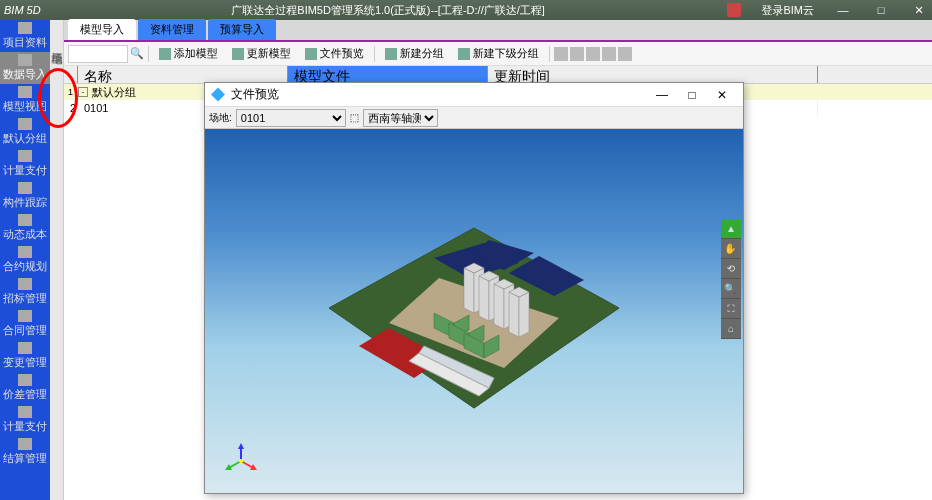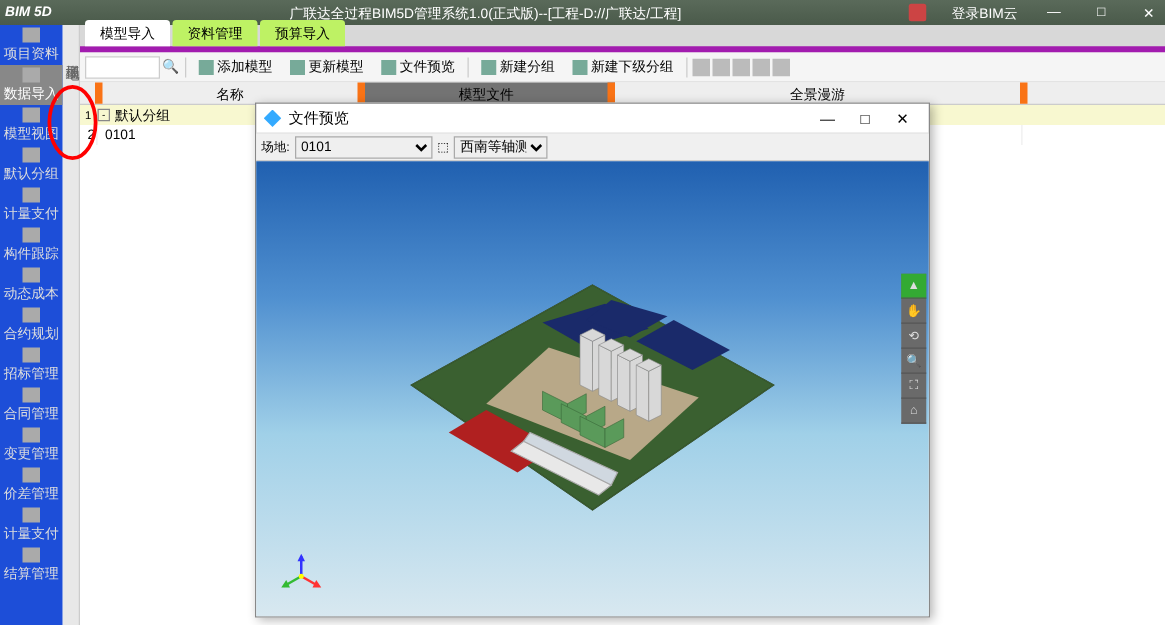--- a/index.html
+++ b/index.html
@@ -1,41 +1,41 @@
 <!DOCTYPE html>
 <html><head>
 <meta charset="utf-8">
 <style>
 *{box-sizing:border-box;margin:0;padding:0;font-family:"Microsoft YaHei",sans-serif;font-size:11px}
 body{width:932px;height:500px;overflow:hidden;background:#fff}
 .titlebar{height:20px;background:linear-gradient(#5a6a5a,#4a5a4a);color:#fff;display:flex;align-items:center;padding:0 4px;font-size:10px}
-.titlebar .logo{font-style:italic;font-weight:bold;margin-right:8px}
+.titlebar .logo{font-style:italic;font-weight:normal;margin-right:8px}
 .titlebar .title{flex:1;text-align:center}
 .titlebar .right{display:flex;gap:20px;align-items:center}
 .titlebar .avatar{width:14px;height:14px;background:#c44;border-radius:2px}
 .titlebar .winbtn{width:18px;height:14px;display:flex;align-items:center;justify-content:center;cursor:pointer}
 .main{display:flex;height:480px}
 .sidebar{width:50px;background:#1d4ed8;display:flex;flex-direction:column;position:relative}
 .sidebar-item{height:32px;display:flex;flex-direction:column;align-items:center;justify-content:center;color:#ddd;font-size:9px;cursor:pointer;padding:2px}
 .sidebar-item.active{background:#888;color:#fff}
 .sidebar-item .sicon{width:14px;height:12px;background:#aaa;margin-bottom:1px}
 .vstrip{width:14px;background:#e8e8e8;border-right:1px solid #ccc;display:flex;flex-direction:column;align-items:center;padding-top:20px;font-size:9px;color:#666}
 .vstrip span{writing-mode:vertical-rl;margin:4px 0;cursor:pointer}
 .content{flex:1;display:flex;flex-direction:column}
-.tabs{height:22px;background:#d8d8d8;display:flex;align-items:flex-end;padding-left:4px;border-bottom:5px solid #a21caf}
-.tab{padding:3px 12px;background:#bef264;margin-right:2px;font-size:11px;cursor:pointer;border-top-left-radius:3px;border-top-right-radius:3px}
+.tabs{height:22px;background:#d8d8d8;display:flex;align-items:flex-end;padding-left:4px;border-bottom:2px solid #a21caf}
+.tab{padding:3px 12px;background:#3b82f6;margin-right:2px;font-size:11px;cursor:pointer;border-top-left-radius:3px;border-top-right-radius:3px}
 .tab.active{background:#fff}
 .toolbar{height:24px;background:#f5f5f5;border-bottom:1px solid #ddd;display:flex;align-items:center;padding:0 4px;gap:2px}
 .tbtn{padding:2px 6px;display:flex;align-items:center;gap:3px;cursor:pointer;font-size:11px}
 .tbtn .ticon{width:12px;height:12px;background:#7a9}
 .searchbox{width:60px;height:18px;border:1px solid #ccc;padding:0 4px}
 .tsep{width:1px;height:16px;background:#ccc;margin:0 2px}
 .smallicon{width:14px;height:14px;background:#bbb;cursor:pointer}
 .tablehdr{height:18px;background:#eee;display:flex;border-bottom:1px solid #ccc}
-.th{border-right:6px solid #f97316;padding:2px 6px;text-align:center;font-size:11px}
+.th{border-right:1px solid #f97316;padding:2px 6px;text-align:left;font-size:14px}
 .tablearea{background:#fff;position:relative}
 .grouprow{height:16px;background:#f8f8d0;display:flex;align-items:center;padding-left:4px;font-size:10px}
 .grouprow .expand{width:10px;height:10px;border:1px solid #888;margin-right:4px;text-align:center;line-height:8px;font-size:8px}
 .datarow{height:16px;display:flex;align-items:center;font-size:10px}
 .datarow>div{border-right:1px solid #eee;padding:0 6px;height:100%;display:flex;align-items:center}
 .redcircle{position:absolute;left:38px;top:68px;width:40px;height:60px;border:3px solid red;border-radius:50%;pointer-events:none;z-index:50}
 .preview-window{position:absolute;left:204px;top:82px;width:540px;height:412px;background:#fff;border:1px solid #888;box-shadow:2px 2px 8px rgba(0,0,0,0.3);z-index:40;display:flex;flex-direction:column}
 .pw-title{height:24px;display:flex;align-items:center;padding:0 6px;border-bottom:1px solid #ddd}
 .pw-title .picon{width:14px;height:14px;background:#3af;margin-right:6px;clip-path:polygon(50% 0,100% 50%,50% 100%,0 50%)}
 .pw-title .ptxt{flex:1;font-size:12px}
@@ -164,22 +164,22 @@
       <div class="tsep"></div>
       <div class="smallicon"></div>
       <div class="smallicon"></div>
       <div class="smallicon"></div>
       <div class="smallicon"></div>
       <div class="smallicon"></div>
     </div>
     <div class="tablehdr">
       <div class="th" style="width:14px"></div>
       <div class="th" style="width:210px">名称</div>
-      <div class="th" style="width:200px;background:#737373">模型文件</div>
-      <div class="th" style="width:330px">全景漫游</div>
+      <div class="th" style="width:200px;background:#3b82f6">模型文件</div>
+      <div class="th" style="width:330px">更新时间</div>
     </div>
     <div class="tablearea">
       <div class="grouprow">
         <span style="width:10px;font-size:9px">1</span>
         <span class="expand">-</span>
         <span>默认分组</span>
       </div>
       <div class="datarow">
         <div style="width:14px">2</div>
         <div style="width:210px">0101</div>

